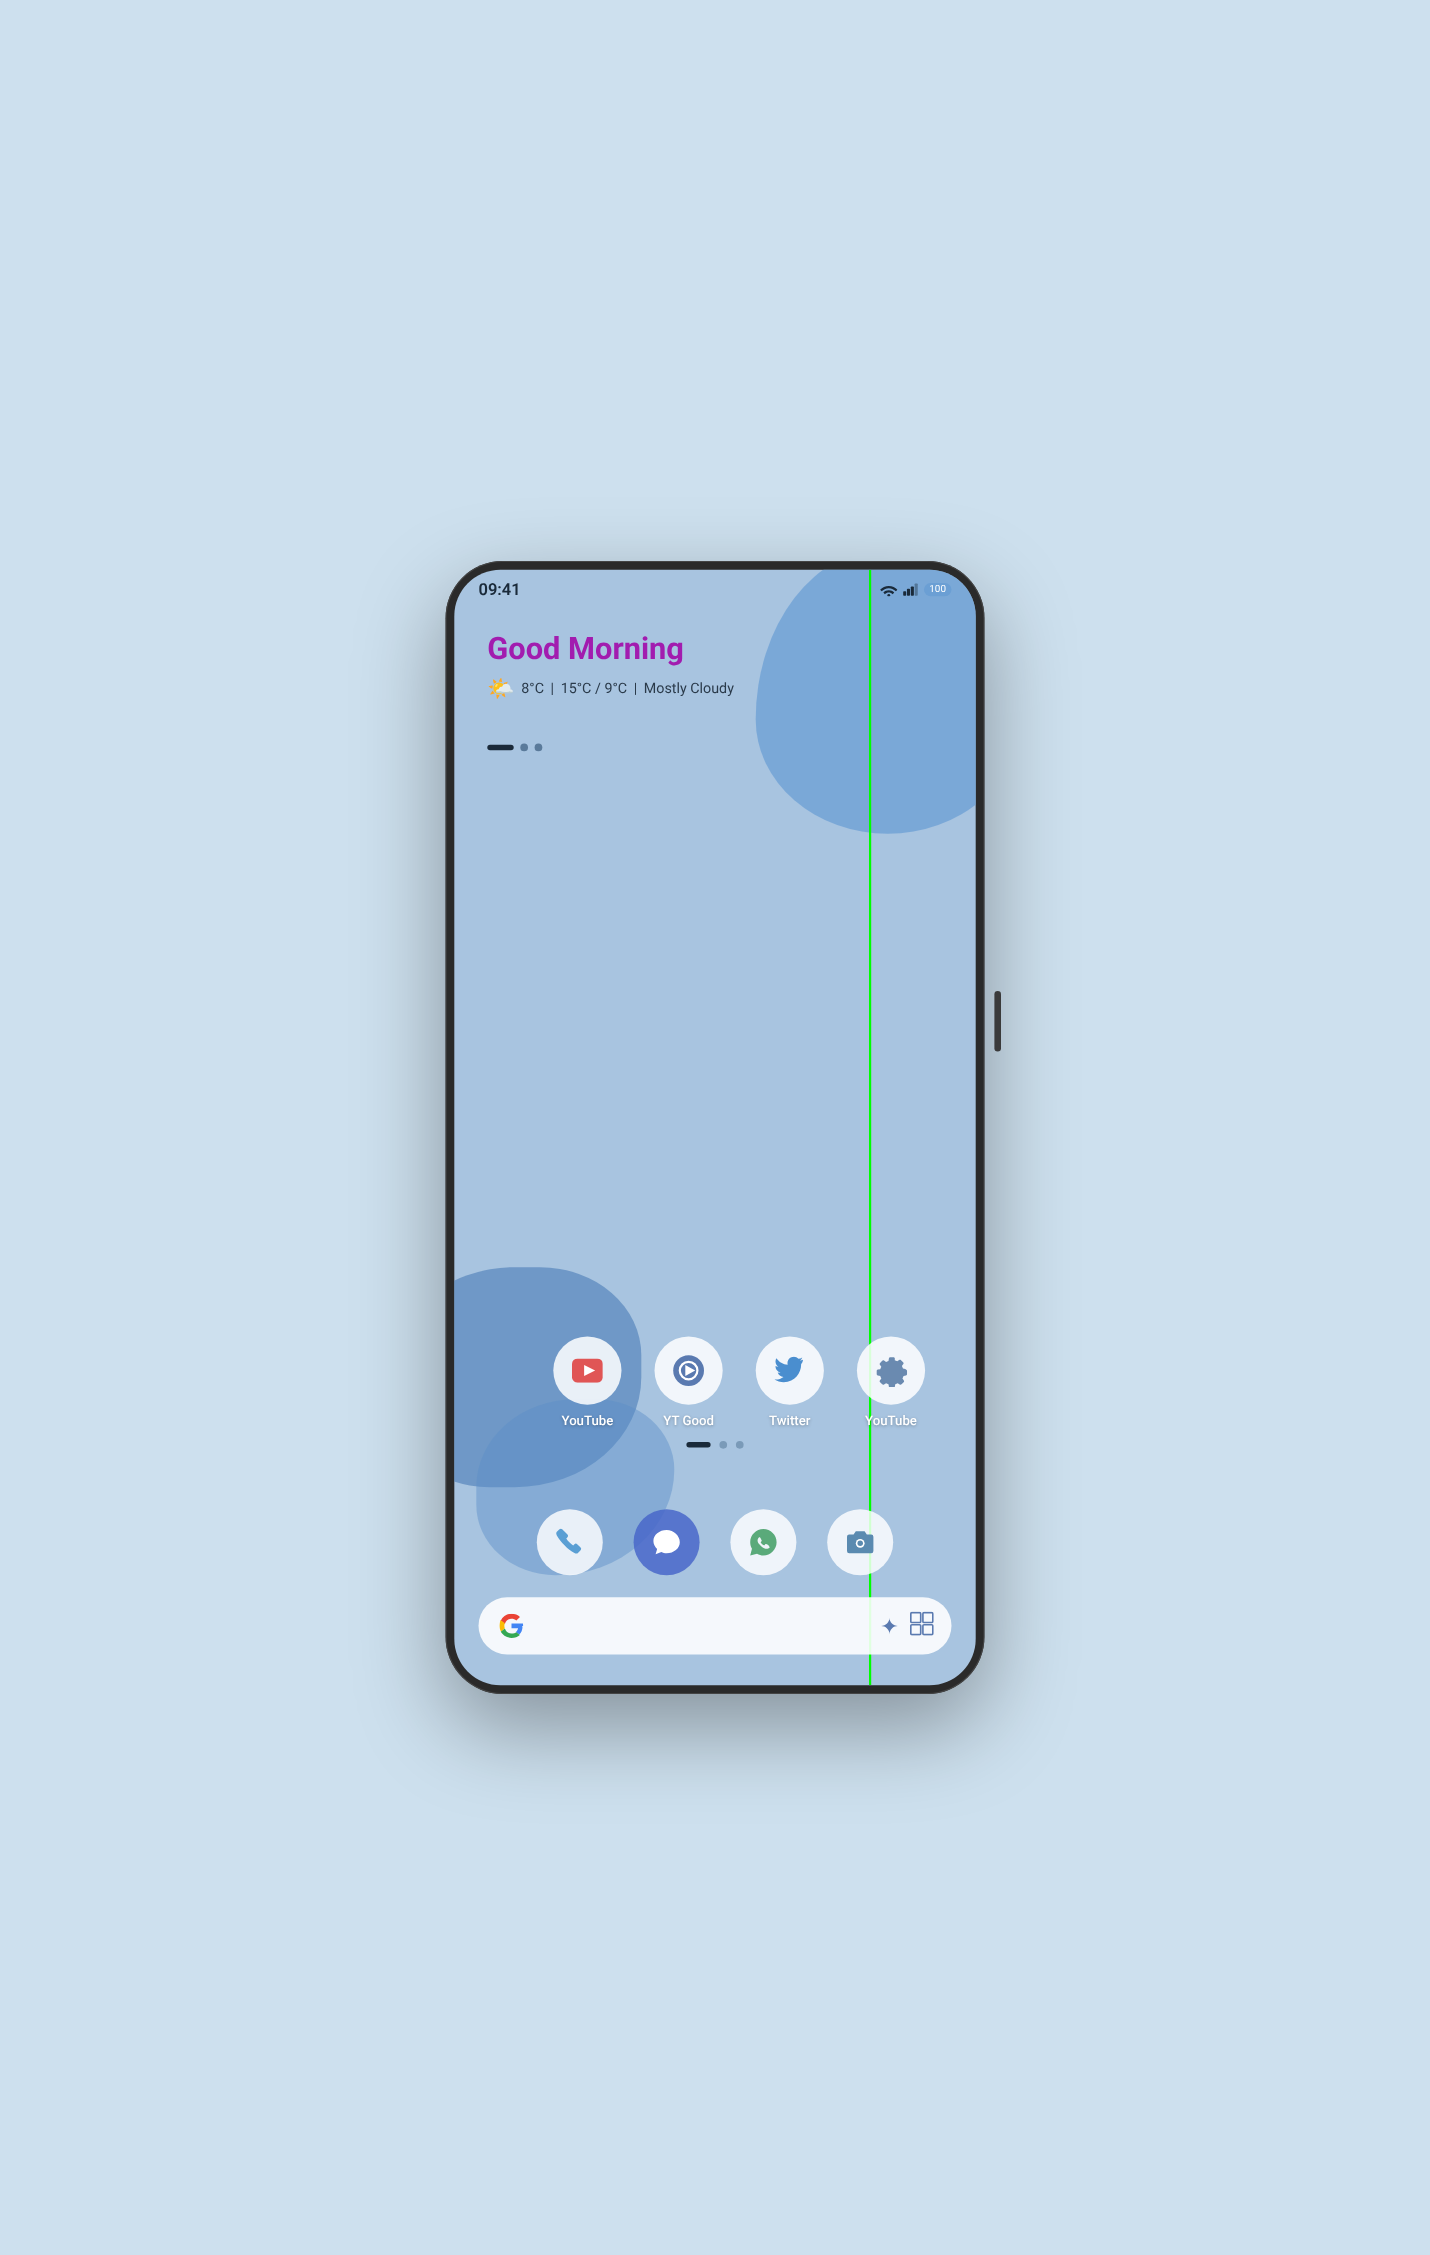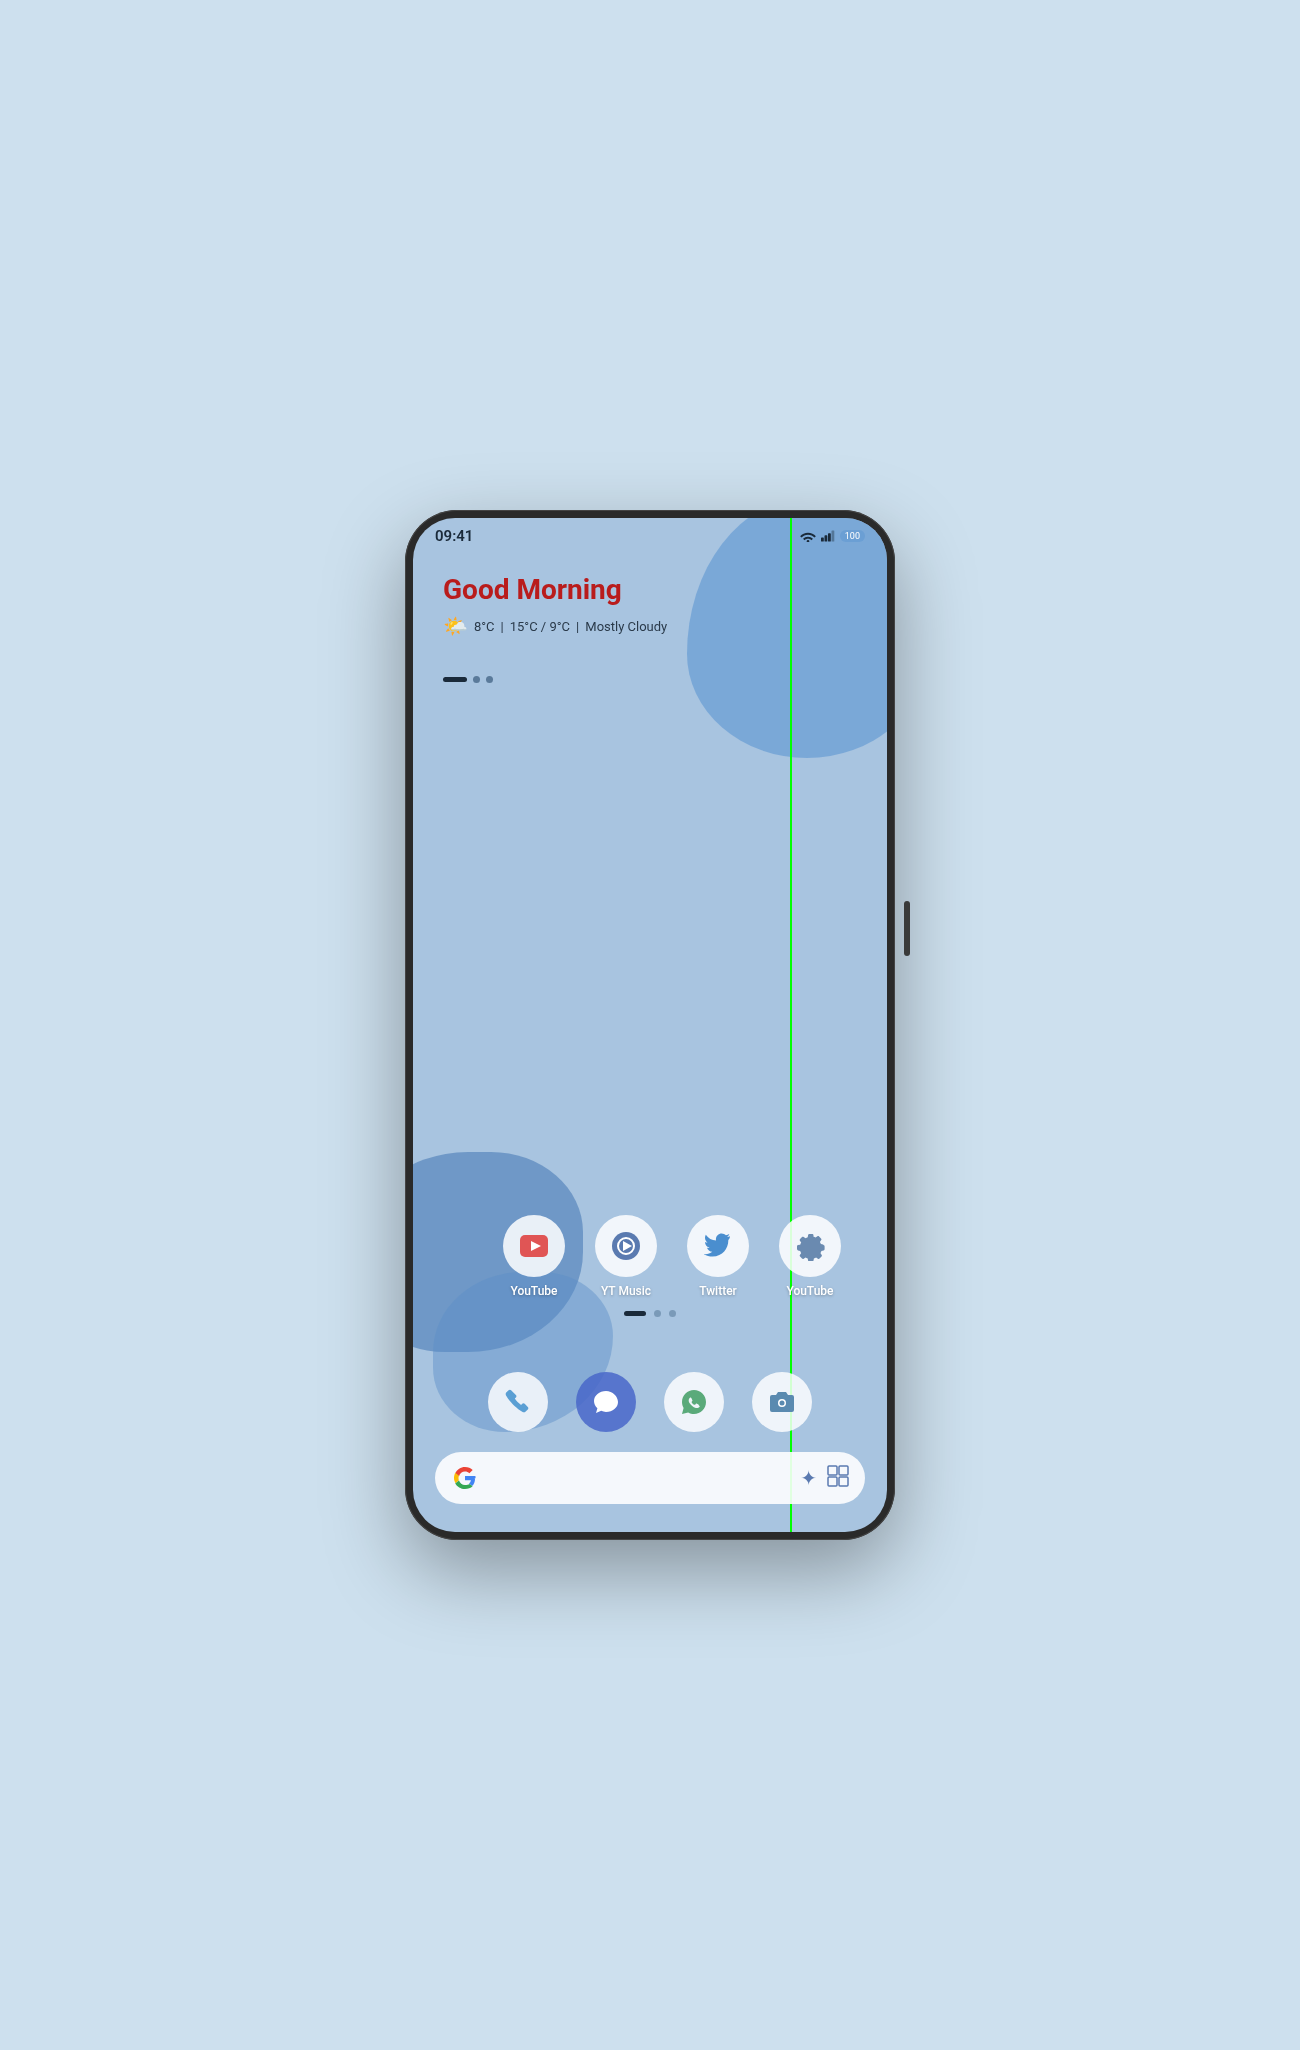--- a/index.html
+++ b/index.html
@@ -117,21 +117,21 @@
     .weather-widget {
       position: absolute;
       top: 55px;
       left: 30px;
       z-index: 15;
     }
 
     .greeting {
       font-size: 28px;
       font-weight: 700;
-      color: #b91c1c;
+      color: #a21caf;
       margin-bottom: 8px;
     }
 
     .weather-row {
       display: flex;
       align-items: center;
       gap: 6px;
       font-size: 13px;
       color: #2a3a4a;
     }
@@ -367,21 +367,21 @@
         </div>
 
         <div class="app-item">
           <div class="app-icon-circle">
             <svg width="32" height="32" viewBox="0 0 32 32">
               <circle cx="16" cy="16" r="14" fill="#5a7ab0"></circle>
               <circle cx="16" cy="16" r="8" fill="none" stroke="white" stroke-width="2"></circle>
               <polygon points="13,11 22,16 13,21" fill="white"></polygon>
             </svg>
           </div>
-          <span class="app-label">YT Music</span>
+          <span class="app-label">YT Good</span>
         </div>
 
         <div class="app-item">
           <div class="app-icon-circle">
             <svg width="28" height="26" viewBox="0 0 28 26" fill="#4a8ecf">
               <path d="M26 3.2c-1 .4-2 .7-3.1.9 1.1-.7 2-1.8 2.4-3.1-1 .6-2.2 1.1-3.4 1.3C20.8 1.2 19.3.5 17.7.5c-3.2 0-5.8 2.6-5.8 5.8 0 .5.1.9.2 1.3C7.9 7.4 4.2 5.1 1.8 1.7c-.5.9-.8 1.9-.8 3 0 2 1 3.8 2.6 4.9-.9 0-1.8-.3-2.6-.7v.1c0 2.8 2 5.2 4.6 5.7-.5.1-1 .2-1.5.2-.4 0-.7 0-1.1-.1.7 2.3 2.8 3.9 5.3 4-2 1.5-4.4 2.4-7 2.4-.5 0-.9 0-1.4-.1C2.5 22.6 5.4 23.5 8.5 23.5c10.2 0 15.8-8.5 15.8-15.8v-.7C25.3 6.2 25.8 4.8 26 3.2z"></path>
             </svg>
           </div>
           <span class="app-label">Twitter</span>
         </div>

